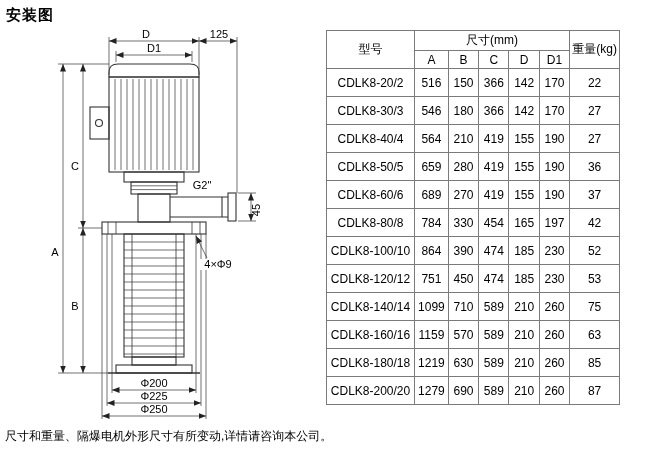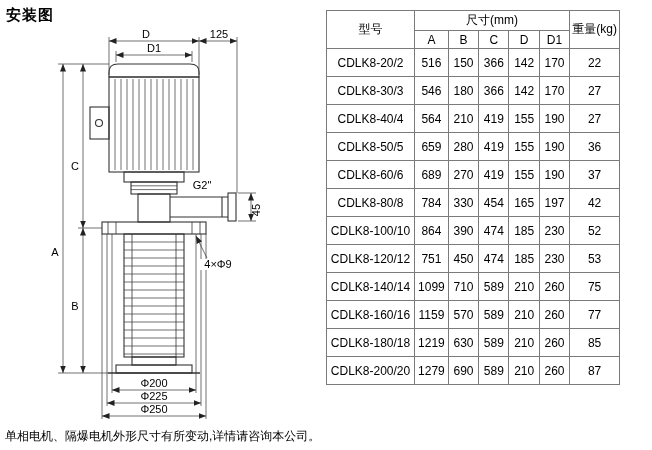--- a/index.html
+++ b/index.html
@@ -9,21 +9,21 @@
     color:#000;
     font-family:"Liberation Sans","DejaVu Sans",sans-serif;
     position:relative;
     overflow:hidden;
   }
   .page { display:flex; width:624px; height:450px; padding:6px 4px 2px 6px; }
   .left-panel  { flex:0 0 318px; width:318px; }
   .right-panel { flex:1; padding-left:2px; }
   .panel-title { font-size:15px; font-weight:bold; letter-spacing:1px; color:#000; }
   .diagram { display:block; margin-top:2px; }
-  table.spec { border-collapse:collapse; table-layout:fixed; margin-top:4px; }
+  table.spec { border-collapse:collapse; table-layout:fixed; margin-top:24px; }
   .spec th, .spec td {
     border:1px solid #7a7a7a;
     text-align:center;
     vertical-align:middle;
     font-size:12px;
     font-weight:normal;
     padding:0 2px;
     white-space:nowrap;
     overflow:hidden;
   }
@@ -233,21 +233,21 @@
             <td>260</td>
             <td>75</td>
           </tr>
           <tr>
             <td>CDLK8-160/16</td>
             <td>1159</td>
             <td>570</td>
             <td>589</td>
             <td>210</td>
             <td>260</td>
-            <td>77</td>
+            <td>63</td>
           </tr>
           <tr>
             <td>CDLK8-180/18</td>
             <td>1219</td>
             <td>630</td>
             <td>589</td>
             <td>210</td>
             <td>260</td>
             <td>85</td>
           </tr>
@@ -259,13 +259,13 @@
             <td>210</td>
             <td>260</td>
             <td>87</td>
           </tr>
         </tbody>
     </table>
   </div>
 
 </div>
 
-<div class="footnote">单相电机、隔爆电机外形尺寸有所变动,详情请咨询本公司。</div>
+<div class="footnote">尺寸和重量、隔爆电机外形尺寸有所变动,详情请咨询本公司。</div>
 
 </body></html>

